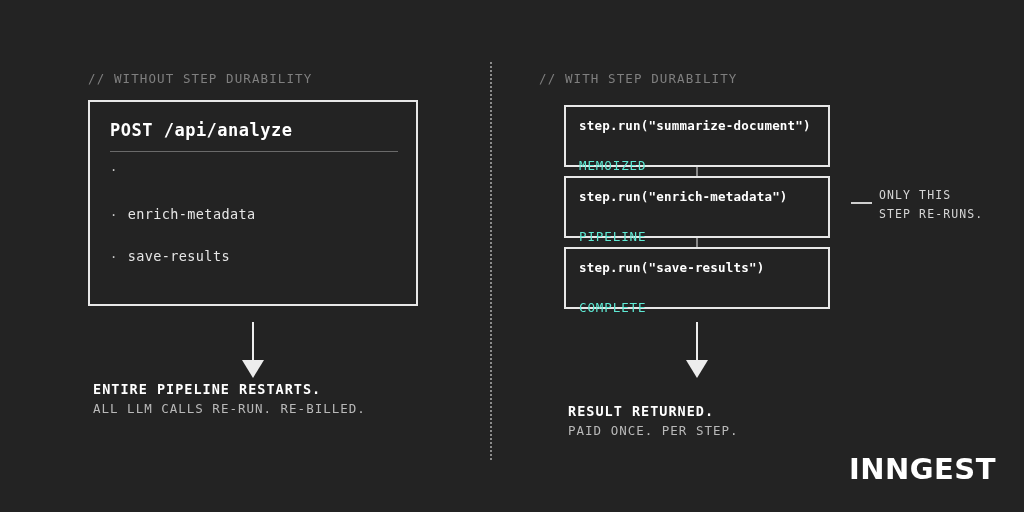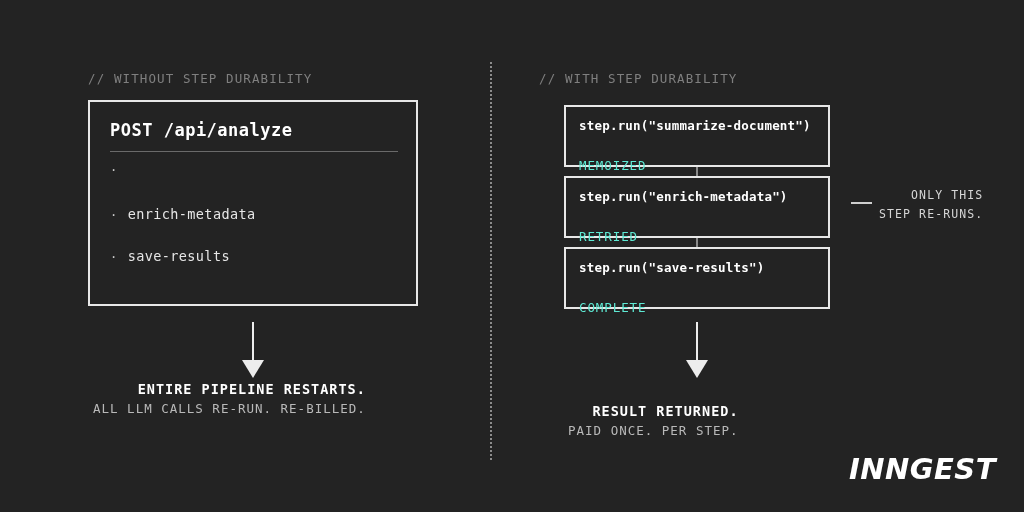--- a/index.html
+++ b/index.html
@@ -12,21 +12,20 @@
     background: #232323;
     font-family: "DejaVu Sans Mono", "Liberation Mono", monospace;
     overflow: hidden;
     position: relative;
   }
   .stage {
     position: absolute;
     inset: 0;
     width: 1024px;
     height: 512px;
-    text-align: right;
   }
 
   
   .divider {
     position: absolute;
     left: 490px;
     top: 62px;
     width: 0;
     height: 398px;
     border-left: 2px dotted #8c8c8c;
@@ -199,21 +198,20 @@
     letter-spacing: 1px;
   }
 
   
   .logo {
     position: absolute;
     right: 28px;
     bottom: 28px;
     display: flex;
     align-items: center;
-    font-style: italic;
   }
   .logo-text {
     font-family: "DejaVu Sans", "Liberation Sans", sans-serif;
     font-size: 29px;
     font-weight: bold;
     color: #ffffff;
     letter-spacing: 0.5px;
     line-height: 1;
   }
 </style>
@@ -262,21 +260,21 @@
 
   <div class="step-card" id="step-card-0">
     <div class="step-call">step.run("summarize-document")</div>
     <div class="step-status">MEMOIZED</div>
   </div>
 
   <div class="step-connector" id="connector-0"></div>
 
   <div class="step-card" id="step-card-1">
     <div class="step-call">step.run("enrich-metadata")</div>
-    <div class="step-status">RETRIED</div>
+    <div class="step-status">PIPELINE</div>
   </div>
 
   <div class="step-connector" id="connector-1"></div>
 
   <div class="step-card" id="step-card-2">
     <div class="step-call">step.run("save-results")</div>
     <div class="step-status">COMPLETE</div>
   </div>
 
   <div class="annot-line"></div>

